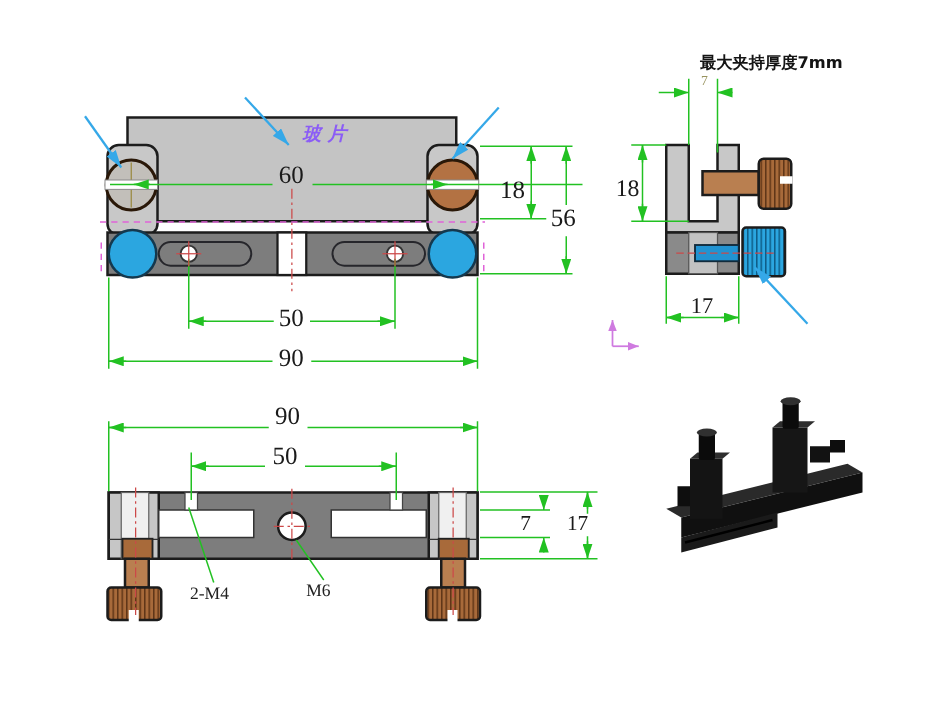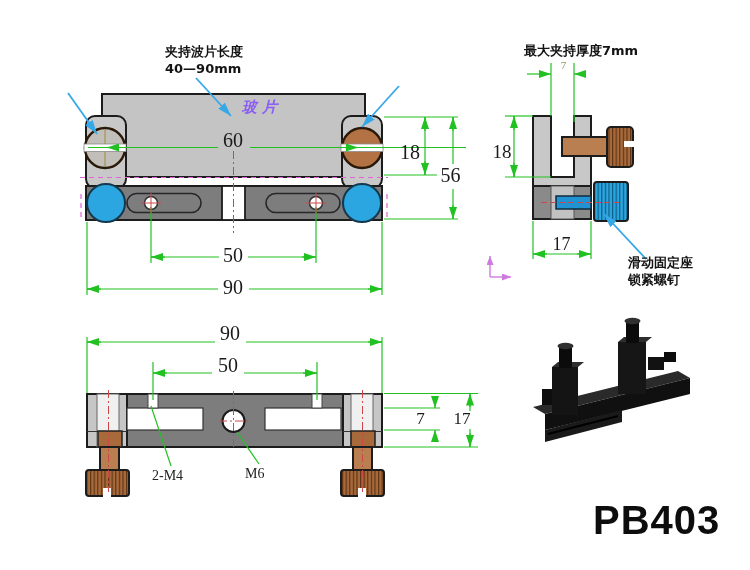--- a/index.html
+++ b/index.html
@@ -245,40 +245,31 @@
     <line class="cl" x1="399" y1="86" x2="362" y2="127" marker-end="url(#ac)"></line>
     <line class="cl" x1="646" y1="259" x2="604" y2="214" marker-end="url(#ac)"></line>
   </g>
 
   <g>
     <line class="pl" x1="490" y1="277" x2="490" y2="256" marker-end="url(#ap)"></line>
     <line class="pl" x1="490" y1="277" x2="511" y2="277" marker-end="url(#ap)"></line>
   </g>
 </svg>
 
-  <div class="lbl" style="left:165px;top:43px">
-    <span>夹持波片长度</span><br>
-    <span>40—90mm</span>
-  </div>
-  <div class="lbl" style="left:524px;top:42px">最大夹持厚度7mm</div>
-  <div class="lbl" style="left:628px;top:254px">
-    <span>滑动固定座</span><br>
-    <span>锁紧螺钉</span>
-  </div>
+  <div class="lbl" style="left:560px;top:42px">最大夹持厚度7mm</div>
   <div class="glass" style="left:242px;top:98px">玻片</div>
   <div class="cadtxt" style="left:152px;top:468px">2-M4</div>
   <div class="cadtxt" style="left:245px;top:466px">M6</div>
 
   <div class="dim" style="left:218px;top:129px;width:30px">60</div>
   <div class="dim" style="left:397px;top:141px;width:26px">18</div>
   <div class="dim" style="left:437px;top:164px;width:27px">56</div>
   <div class="dim" style="left:218px;top:244px;width:30px">50</div>
   <div class="dim" style="left:218px;top:276px;width:30px">90</div>
   <div class="dim s19" style="left:489px;top:142px;width:26px">18</div>
   <div class="dim s11" style="left:557px;top:59px;width:13px">7</div>
   <div class="dim s18" style="left:548px;top:235px;width:27px">17</div>
   <div class="dim" style="left:215px;top:322px;width:30px">90</div>
   <div class="dim" style="left:213px;top:354px;width:30px">50</div>
   <div class="dim s17" style="left:412px;top:410px;width:17px">7</div>
   <div class="dim s17" style="left:449px;top:410px;width:26px">17</div>
 
-  <div class="partno" style="left:593px;top:498px">PB403</div>
 </div>
 
 </body></html>

